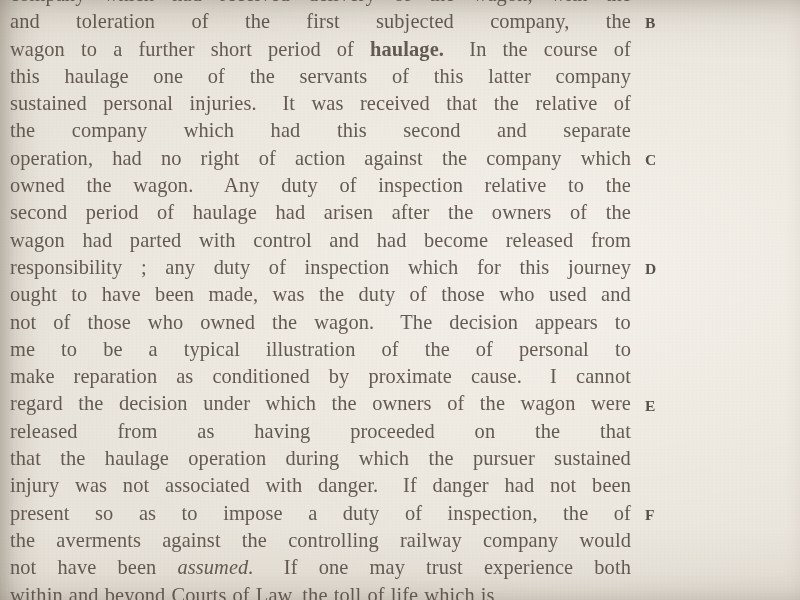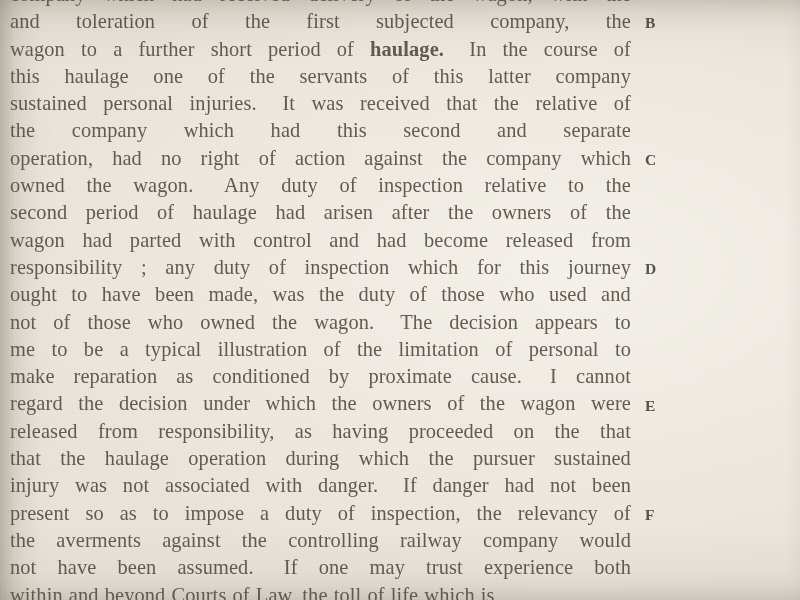--- a/index.html
+++ b/index.html
@@ -255,21 +255,20 @@
       </div>
       <div class="line just">
         <span class="w">me</span>
         <span class="w">to</span>
         <span class="w">be</span>
         <span class="w">a</span>
         <span class="w">typical</span>
         <span class="w">illustration</span>
         <span class="w">of</span>
         <span class="w">the</span>
-        <span class="w">limitation</span>
         <span class="w">of</span>
         <span class="w">personal</span>
         <span class="w">to</span>
       </div>
       <div class="line just">
         <span class="w">make</span>
         <span class="w">reparation</span>
         <span class="w">as</span>
         <span class="w">conditioned</span>
         <span class="w">by</span>
@@ -287,21 +286,20 @@
         <span class="w">the</span>
         <span class="w">owners</span>
         <span class="w">of</span>
         <span class="w">the</span>
         <span class="w">wagon</span>
         <span class="w">were</span>
       </div>
       <div class="line just">
         <span class="w">released</span>
         <span class="w">from</span>
-        <span class="w">responsibility,</span>
         <span class="w">as</span>
         <span class="w">having</span>
         <span class="w">proceeded</span>
         <span class="w">on</span>
         <span class="w">the</span>
         <span class="w">that</span>
       </div>
       <div class="line just">
         <span class="w">that</span>
         <span class="w">the</span>
@@ -330,38 +328,37 @@
         <span class="w">present</span>
         <span class="w">so</span>
         <span class="w">as</span>
         <span class="w">to</span>
         <span class="w">impose</span>
         <span class="w">a</span>
         <span class="w">duty</span>
         <span class="w">of</span>
         <span class="w">inspection,</span>
         <span class="w">the</span>
-        <span class="w">relevancy</span>
         <span class="w">of</span>
       </div>
       <div class="line just">
         <span class="w">the</span>
         <span class="w">averments</span>
         <span class="w">against</span>
         <span class="w">the</span>
         <span class="w">controlling</span>
         <span class="w">railway</span>
         <span class="w">company</span>
         <span class="w">would</span>
       </div>
       <div class="line just">
         <span class="w">not</span>
         <span class="w">have</span>
         <span class="w">been</span>
-        <span class="w" style="margin-right: 0.45em;">assumed.</span>
+        <span class="w" style="margin-right: 0.45em; font-style: italic;">assumed.</span>
         <span class="w">If</span>
         <span class="w">one</span>
         <span class="w">may</span>
         <span class="w">trust</span>
         <span class="w">experience</span>
         <span class="w">both</span>
       </div>
       <div class="line last">
         <span class="w">within</span>
         <span class="w">and</span>

